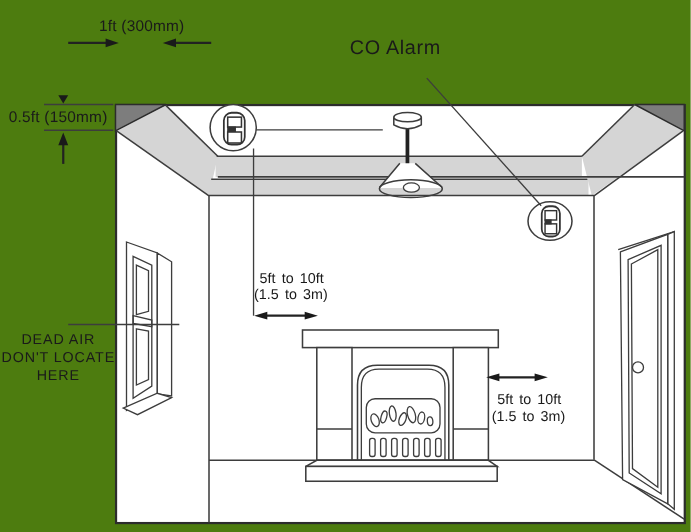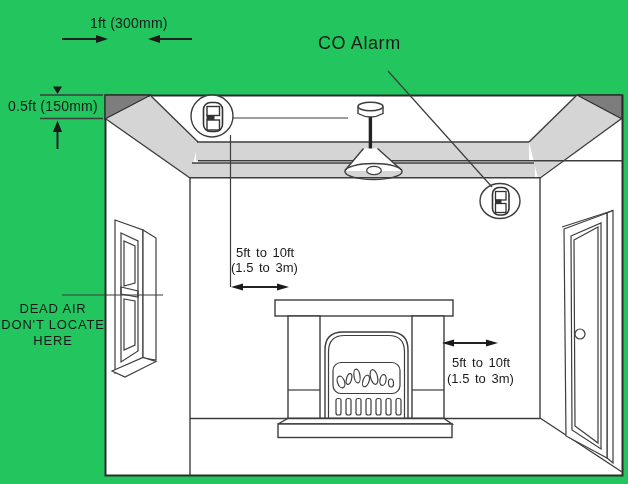--- a/index.html
+++ b/index.html
@@ -1,16 +1,16 @@
 <!DOCTYPE html>
 <html><head>
 <meta charset="utf-8">
 <style>
   html,body{margin:0;padding:0;background:#fff;}
-  #stage{position:relative;width:628px;height:484px;background:#22c55e;overflow:hidden;
+  #stage{position:relative;width:628px;height:484px;background:#4d7c0f;overflow:hidden;
          font-family:"Liberation Sans","DejaVu Sans",sans-serif;}
   svg{position:absolute;left:0;top:0;}
   .lbl{fill:#1a1a1a;}
   .t14{font-size:14px;letter-spacing:0.2px;}
   .t18{font-size:18px;letter-spacing:0.6px;}
   .t13{font-size:13px;word-spacing:2px;}
   .t13c{font-size:13px;letter-spacing:0.8px;text-anchor:middle;}
   .ln{stroke:#3d3d3d;stroke-width:1.4;fill:none;}
   .ln2{stroke:#3d3d3d;stroke-width:1.2;fill:none;}
   .bold{stroke:#222;stroke-width:2;fill:none;}

